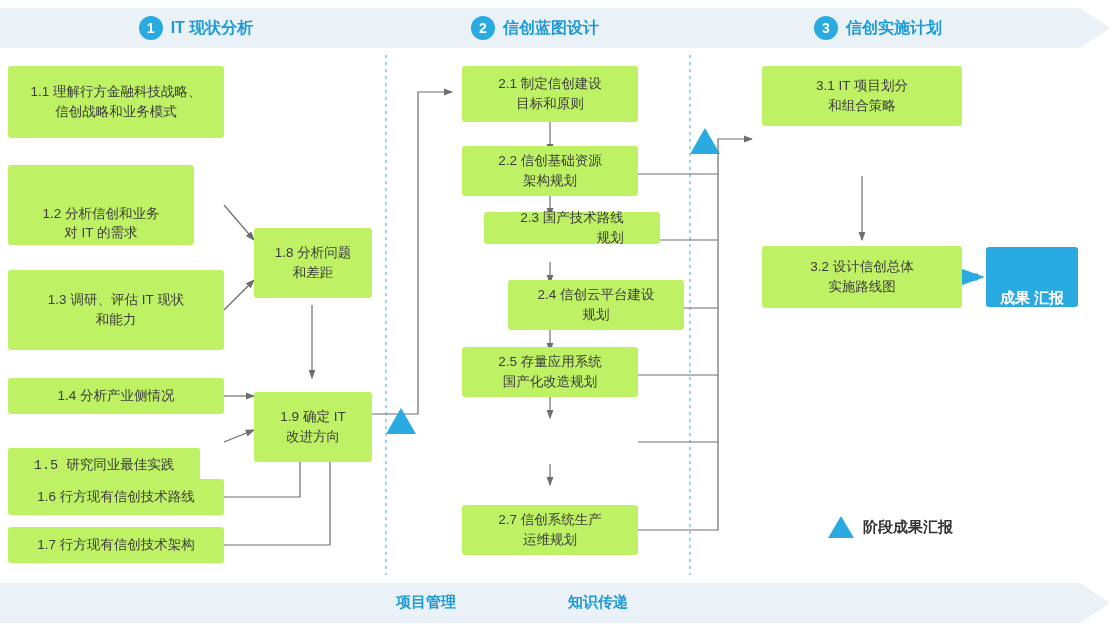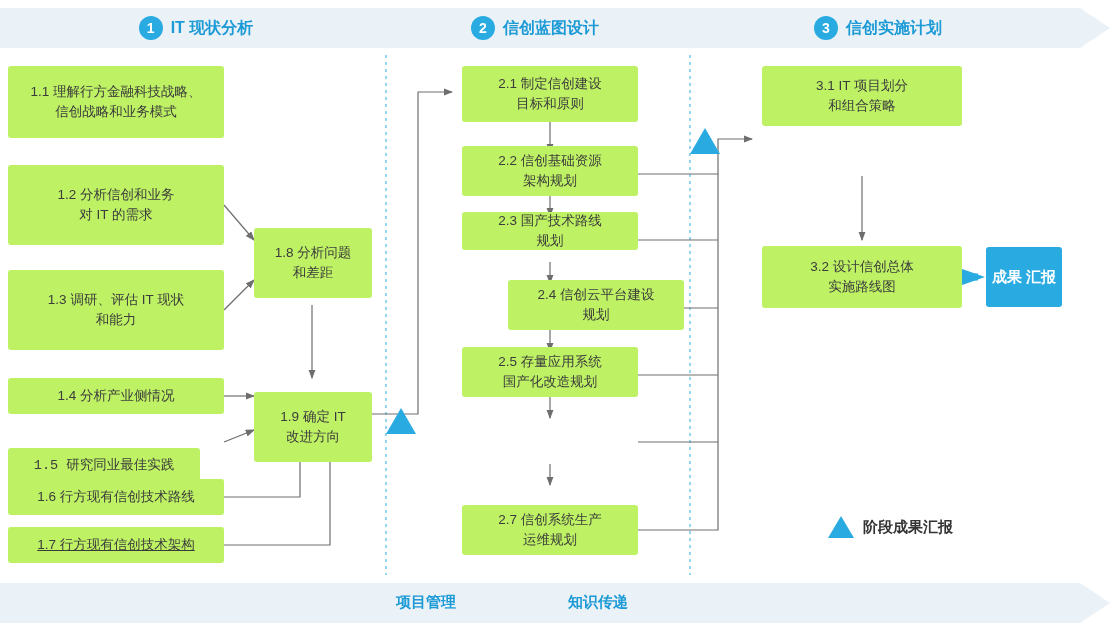--- a/index.html
+++ b/index.html
@@ -192,21 +192,21 @@
       <div class="phase-label">信创实施计划</div>
     </div>
   </div>
 
   <div class="box" style="left:8px;top:66px;width:216px;height:72px;">
     <div>
       <span>1.1 理解行方金融科技战略、</span>
       <span>信创战略和业务模式</span>
     </div>
   </div>
-  <div class="box" style="left:8px;top:165px;width:216px;height:80px;">
+  <div class="box" style="left:8px;top:165px;width:186px;height:80px;align-items:flex-end;">
     <div>
       <span>1.2 分析信创和业务</span>
       <span>对 IT 的需求</span>
     </div>
   </div>
   <div class="box" style="left:8px;top:270px;width:216px;height:80px;">
     <div>
       <span>1.3 调研、评估 IT 现状</span>
       <span>和能力</span>
     </div>
@@ -219,21 +219,21 @@
   <div class="box" style="left:8px;top:448px;width:192px;height:36px;font-family:Liberation Mono, monospace;">
     <div>
         <span>1.5 研究同业最佳实践</span>
       </div>
   </div>
   <div class="box" style="left:8px;top:479px;width:216px;height:36px;">
     <div>
         <span>1.6 行方现有信创技术路线</span>
       </div>
   </div>
-  <div class="box" style="left:8px;top:527px;width:216px;height:36px;text-decoration:underline;">
+  <div class="box" style="left:8px;top:527px;width:216px;height:36px;">
     <div>
         <span>1.7 行方现有信创技术架构</span>
       </div>
   </div>
   <div class="box" style="left:254px;top:228px;width:118px;height:70px;">
     <div>
       <span>1.8 分析问题</span>
       <span>和差距</span>
     </div>
   </div>
@@ -249,21 +249,21 @@
       <span>2.1 制定信创建设</span>
       <span>目标和原则</span>
     </div>
   </div>
   <div class="box" style="left:462px;top:146px;width:176px;height:50px;">
     <div>
       <span>2.2 信创基础资源</span>
       <span>架构规划</span>
     </div>
   </div>
-  <div class="box" style="left:462px;top:212px;width:176px;height:38px;">
+  <div class="box" style="left:484px;top:212px;width:176px;height:32px;text-align:right;">
     <div>
       <span>2.3 国产技术路线</span>
       <span>规划</span>
     </div>
   </div>
   <div class="box" style="left:462px;top:280px;width:176px;height:50px;margin-left:46px;">
     <div>
       <span>2.4 信创云平台建设</span>
       <span>规划</span>
     </div>
@@ -287,21 +287,21 @@
       <span>和组合策略</span>
     </div>
   </div>
   <div class="box" style="left:762px;top:246px;width:200px;height:62px;">
     <div>
       <span>3.2 设计信创总体</span>
       <span>实施路线图</span>
     </div>
   </div>
 
-  <div class="result-box" style="left:986px;top:247px;width:76px;height:60px;">
+  <div class="result-box" style="left:986px;top:247px;width:92px;height:60px;align-items:flex-end;">
     <div>
       <span>成果</span>
       <span>汇报</span>
     </div>
   </div>
 
   <div class="tri" style="left:386px;top:408px;border-left:15px solid transparent;border-right:15px solid transparent;border-bottom:26px solid #29abe2;"></div>
   <div class="tri" style="left:690px;top:128px;border-left:15px solid transparent;border-right:15px solid transparent;border-bottom:26px solid #29abe2;"></div>
 
   <div class="legend" style="left:828px;top:516px;">

